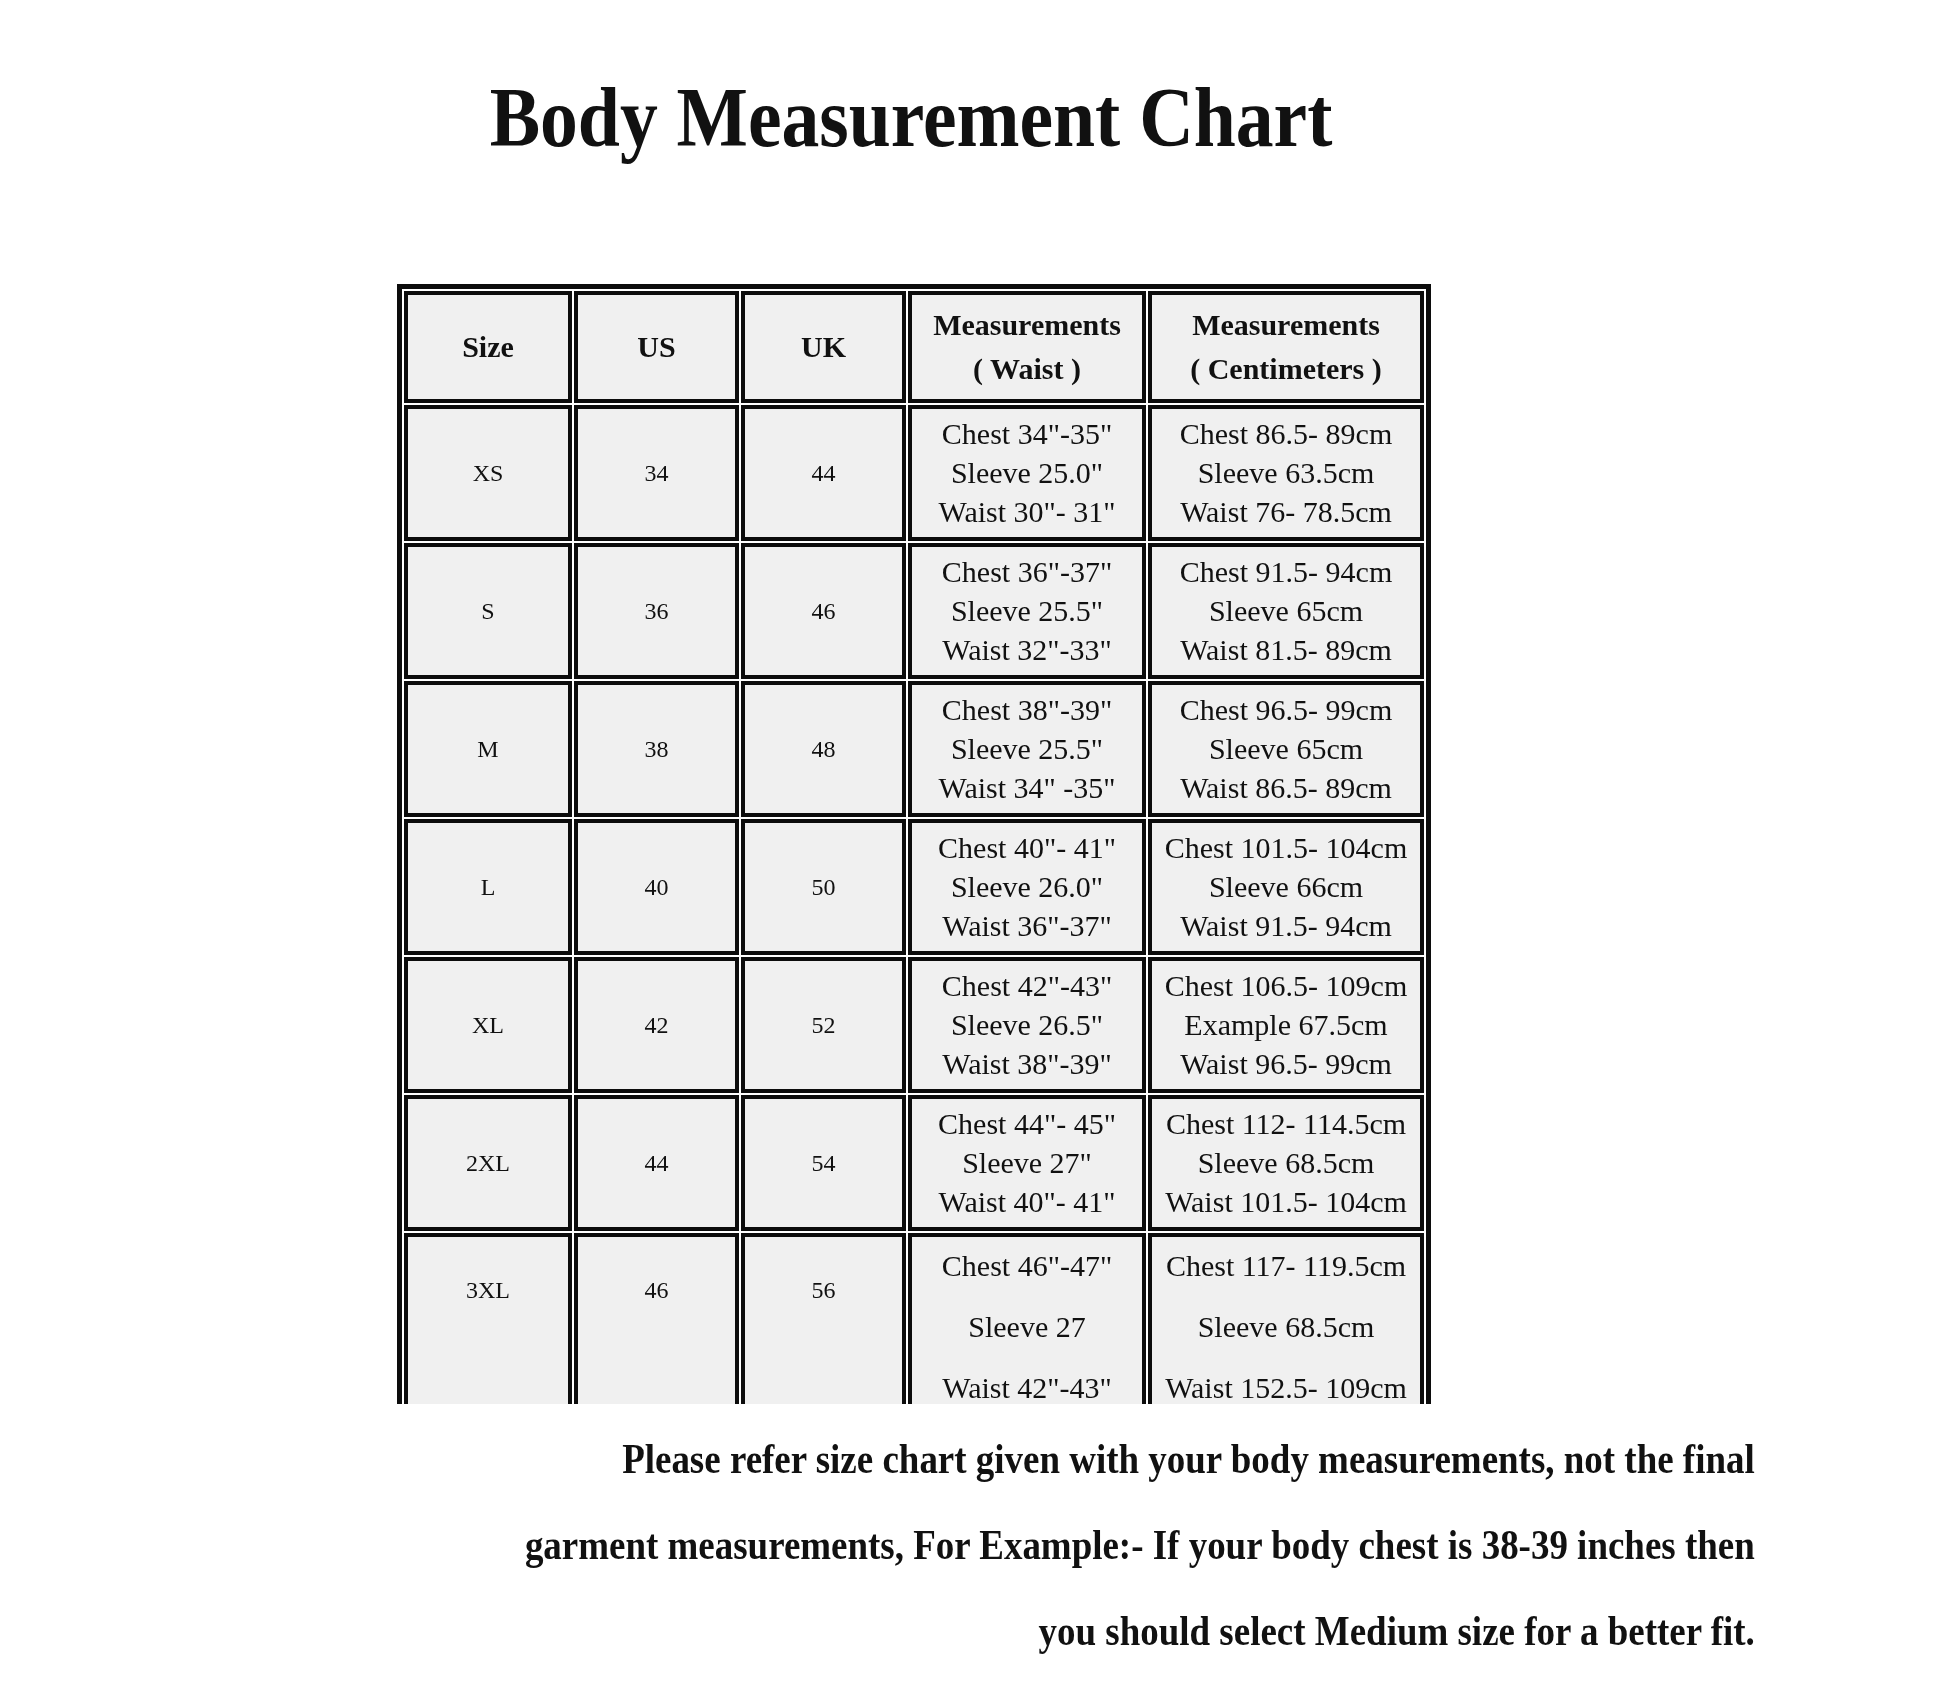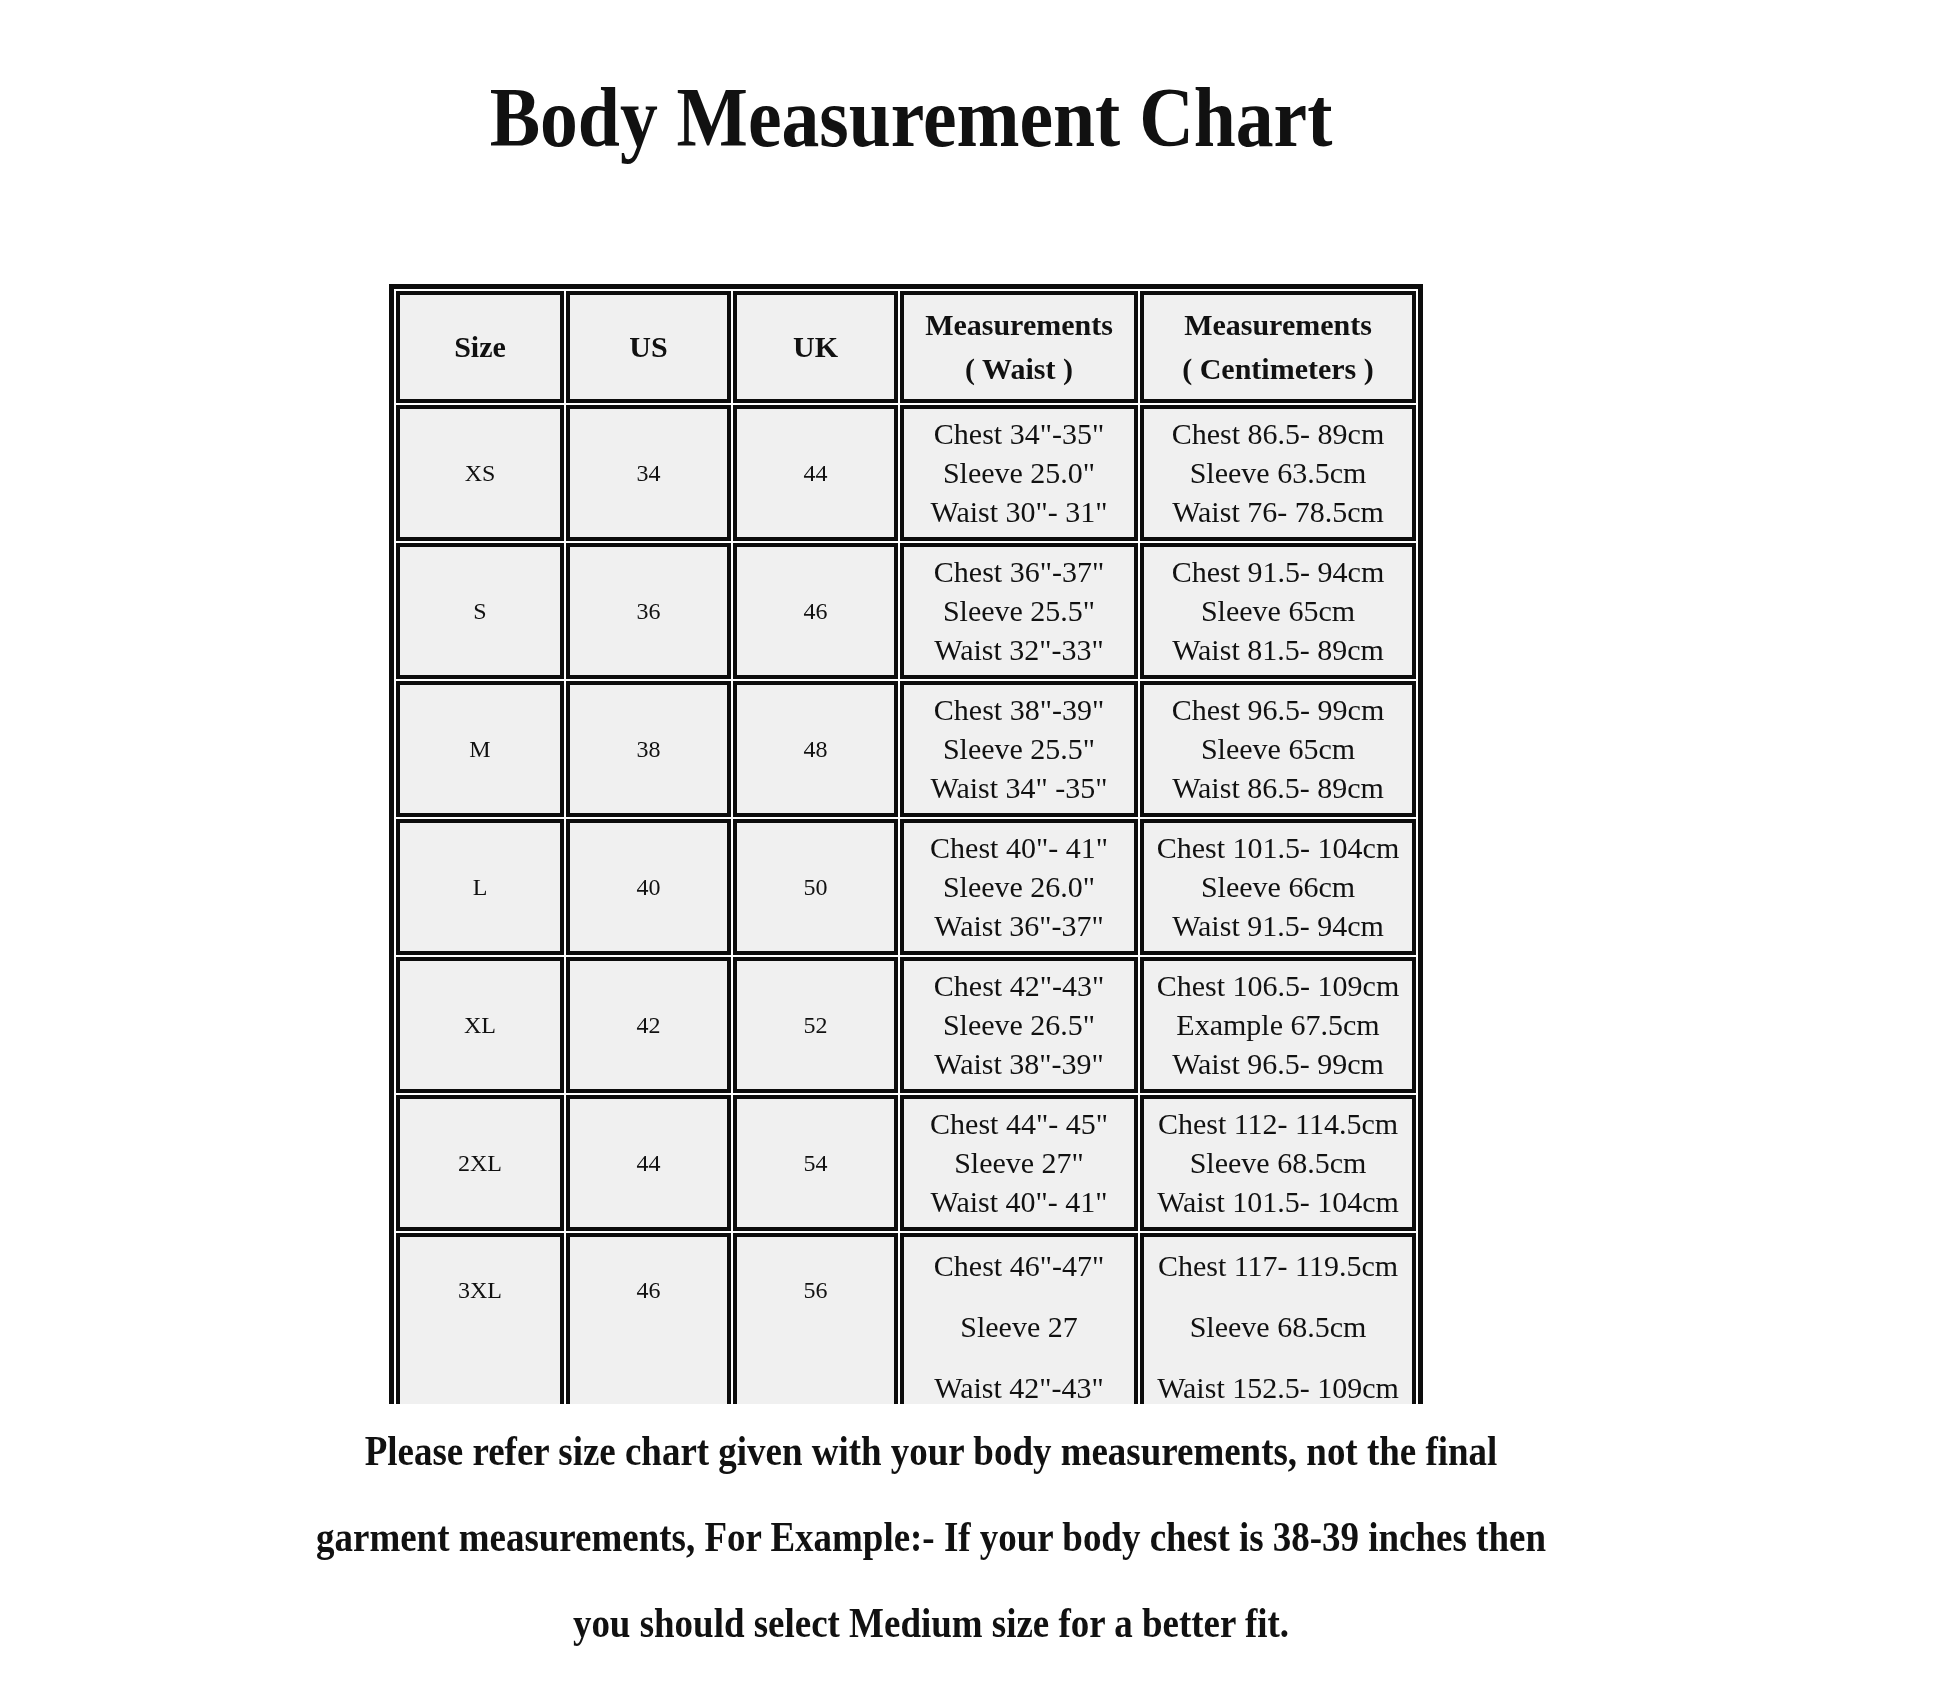--- a/index.html
+++ b/index.html
@@ -27,20 +27,21 @@
     font-size: 84px;
     font-weight: bold;
     white-space: nowrap;
     transform: scaleX(0.90);
     transform-origin: center;
   }
   .table-clip {
     margin-top: 120px;
     height: 1120px;
     overflow: hidden;
+    margin-left: 8px;
   }
   table.size-table {
     border-collapse: separate;
     border-spacing: 2px;
     border: 5px solid #0c0c0c;
     table-layout: fixed;
     width: 1012px;
     background: #ffffff;
   }
   .size-table th, .size-table td {
@@ -79,22 +80,22 @@
   tbody tr:last-child td.plain {
     padding-top: 40px;
     height: 132px;
   }
   tbody tr:last-child .lines {
     height: 156px;
     padding-top: 12px;
   }
   .footer-note {
     width: 1854px;
-    margin: 4px;
-    text-align: center;
+    margin: 12px;
+    text-align: right;
   }
   .footer-note p {
     margin: 0;
     line-height: 86px;
     font-size: 42px;
     font-weight: bold;
     white-space: nowrap;
     transform: scaleX(0.88);
     transform-origin: center;
   }

